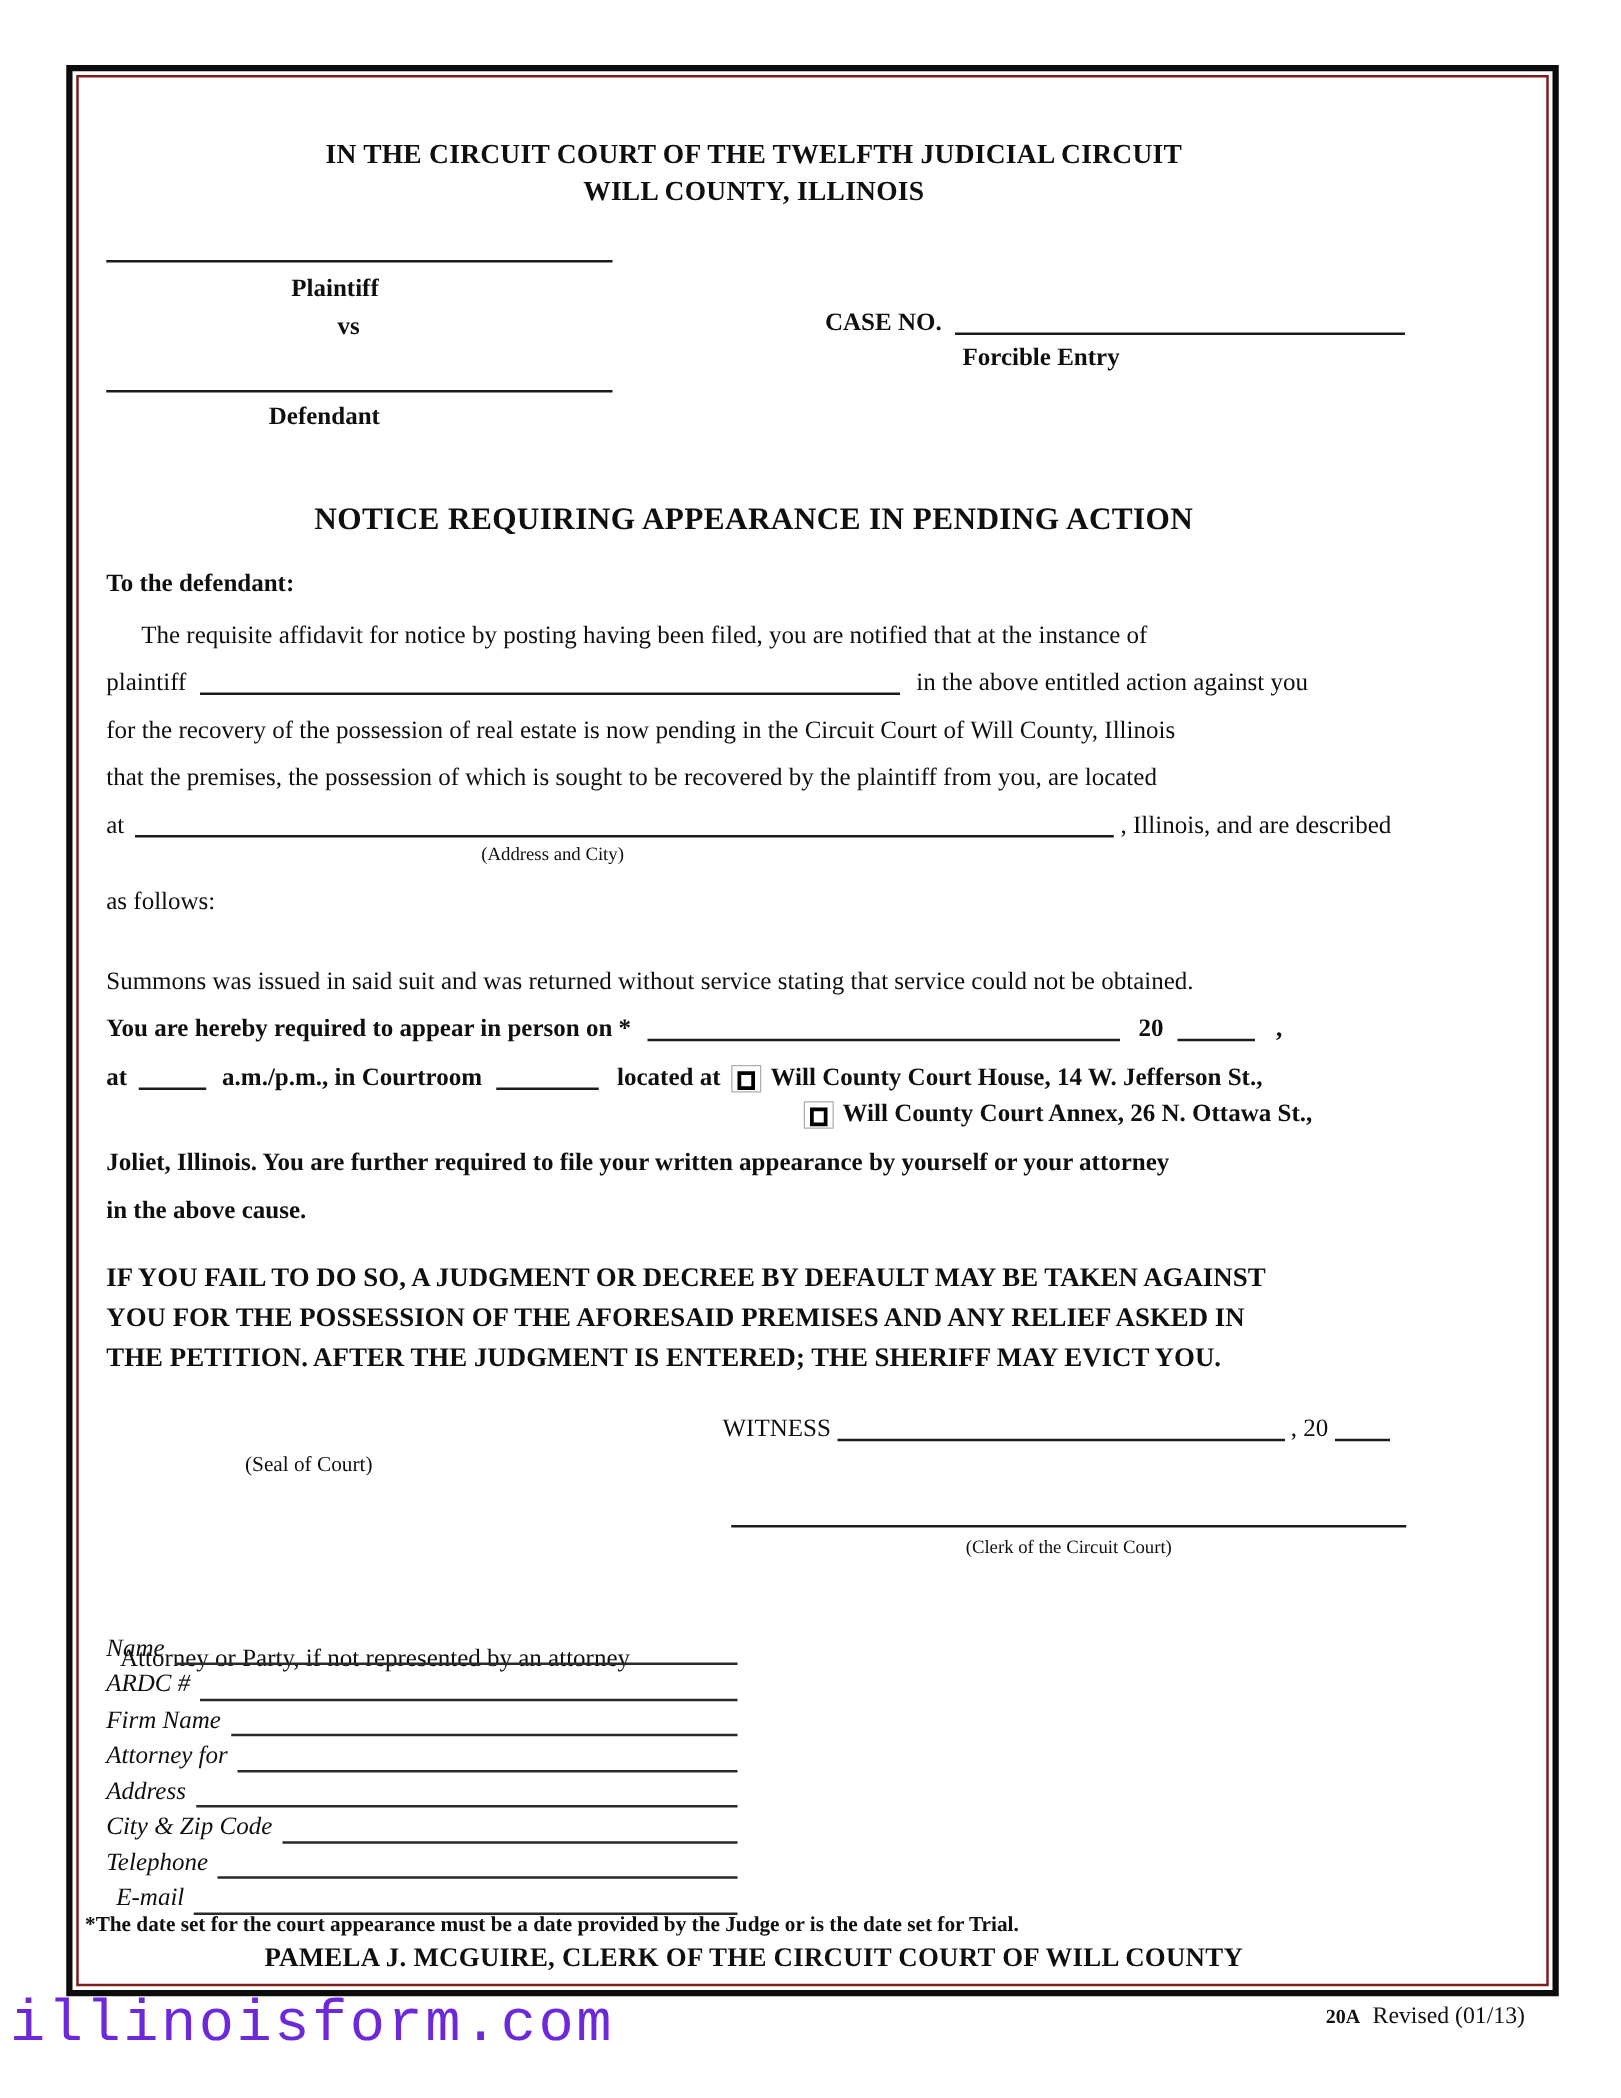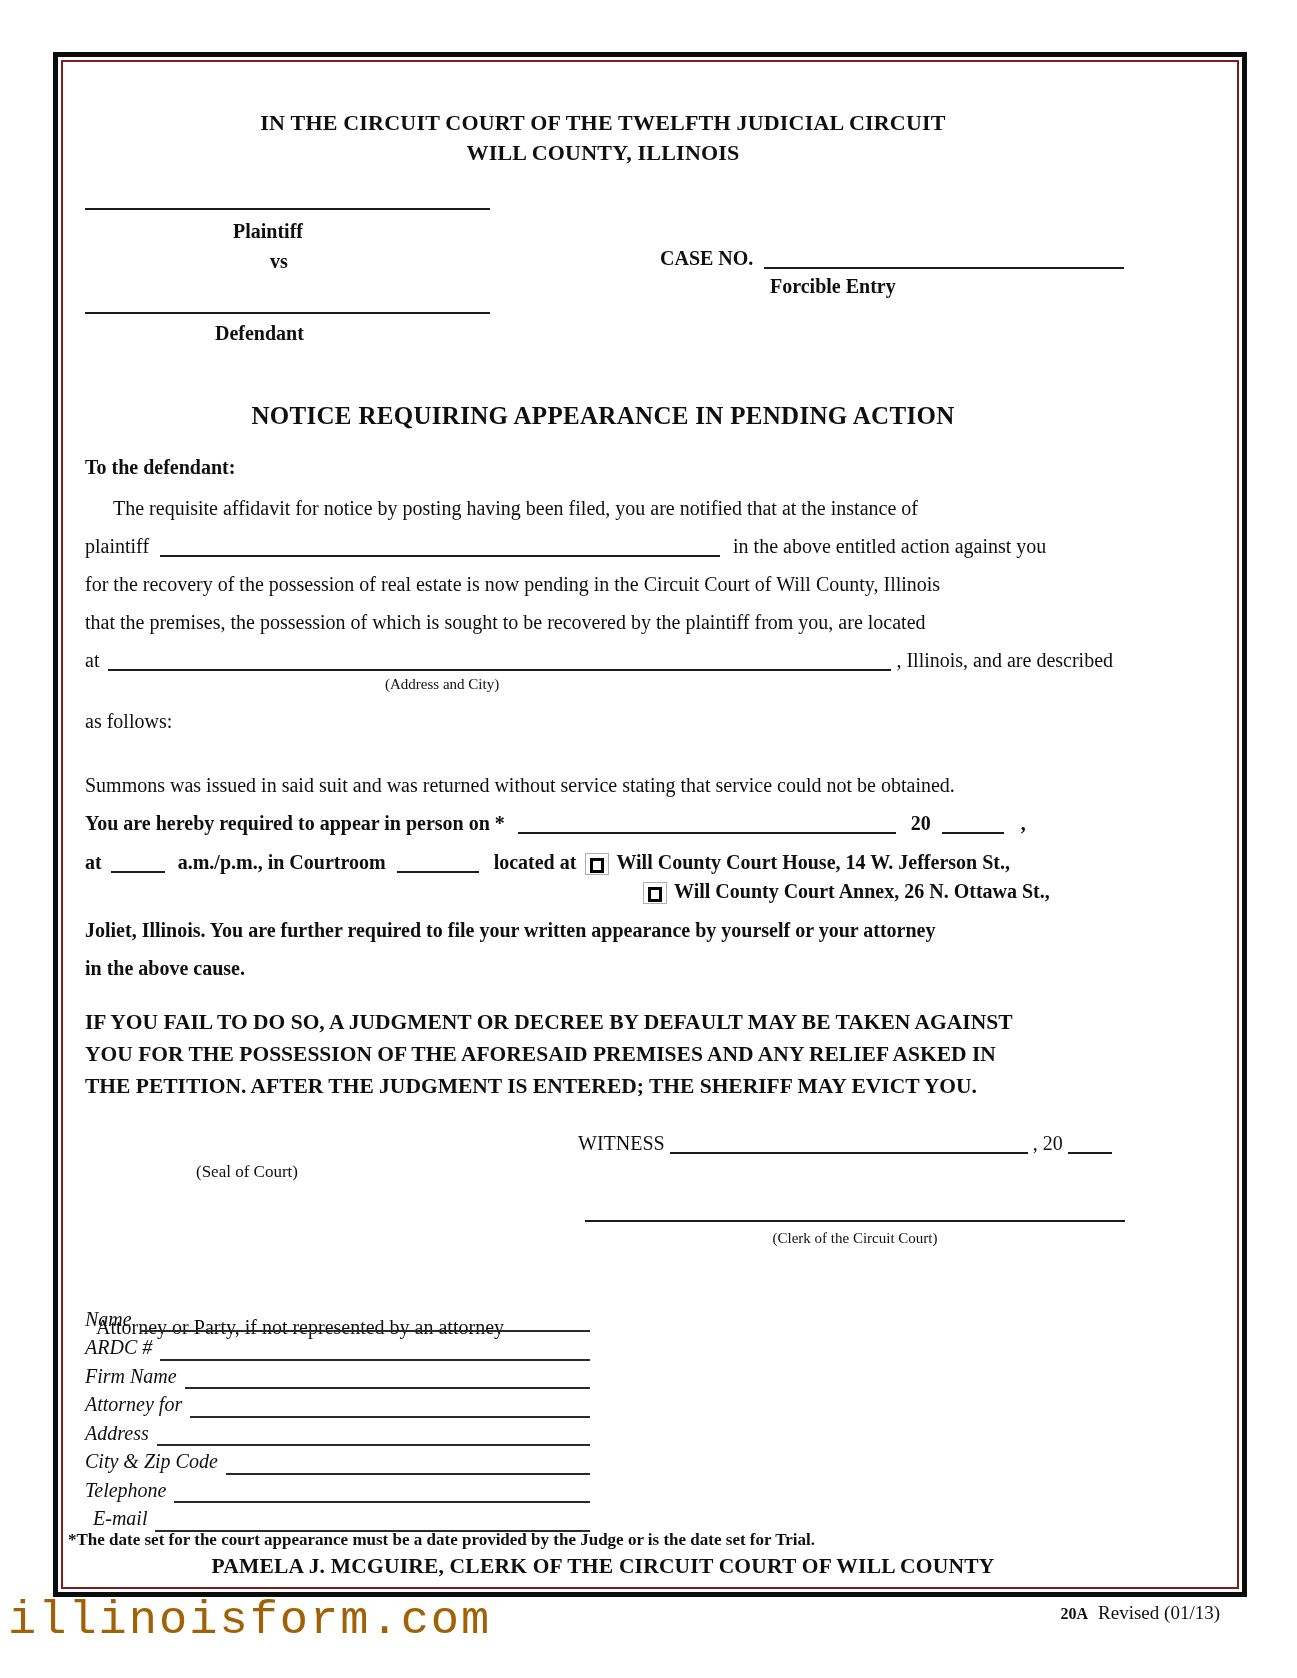--- a/index.html
+++ b/index.html
@@ -31,21 +31,21 @@
   .p1 div { height:38px; }
   .cbwrap { display:inline-block; border:1px solid #aeaeae; padding:4px 4px 1px 4px;
             line-height:0; vertical-align:-4px; background:#fff; }
   .cb { display:inline-block; width:14px; height:15px; border:3px solid #000; }
   .att-row { display:flex; width:505px; height:28.5px; font-size:20px; align-items:center;font-style:italic; }
   .att-row .lbl { white-space:nowrap; padding-right:8px; padding-bottom:2px; }
   .att-row .fill { flex:1; border-bottom:2px solid #2a2a2a; height:24px; }
   .footnote { font-size:17px; font-weight:bold; }
   .pamela { font-size:21.5px; font-weight:bold; letter-spacing:.2px; }
   .watermark { font-family:"Liberation Mono","DejaVu Sans Mono",monospace;
-               font-size:47px; letter-spacing:2px; color:#a16207; }
+               font-size:47px; letter-spacing:2px; color:#6d28d9; }
   .formnum-b { font-size:16px; font-weight:bold; }
   .formnum-r { font-size:19px; }
 </style>
 </head>
 <body>
 
 <div class="page">
   <div class="frame">
     <div class="inner">
       <div class="content">

